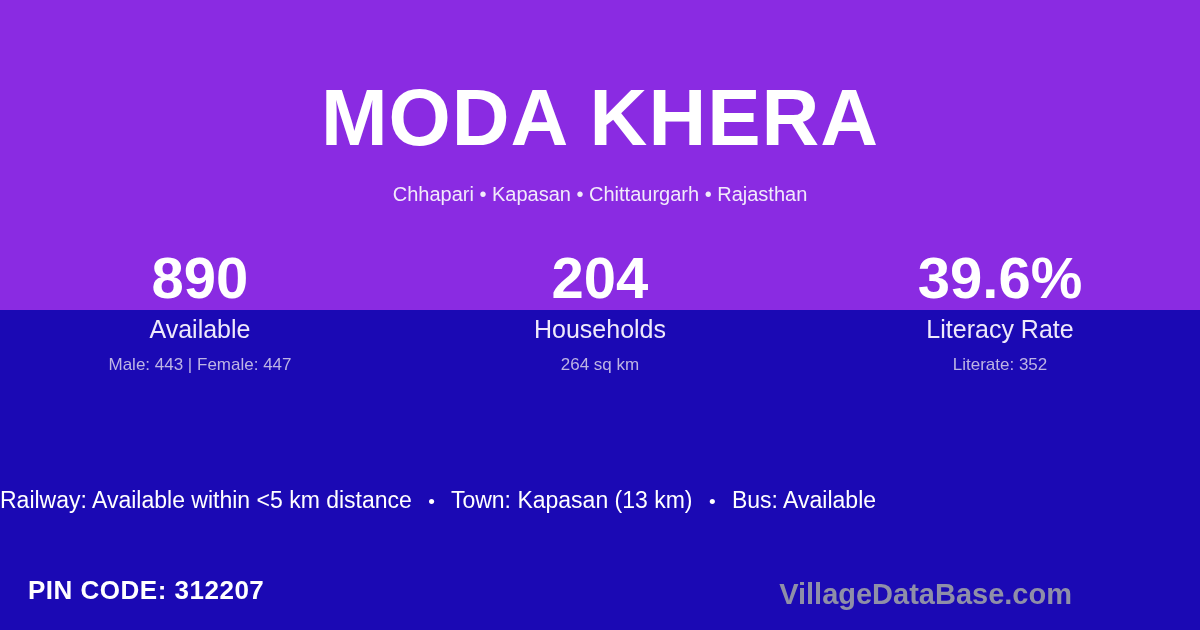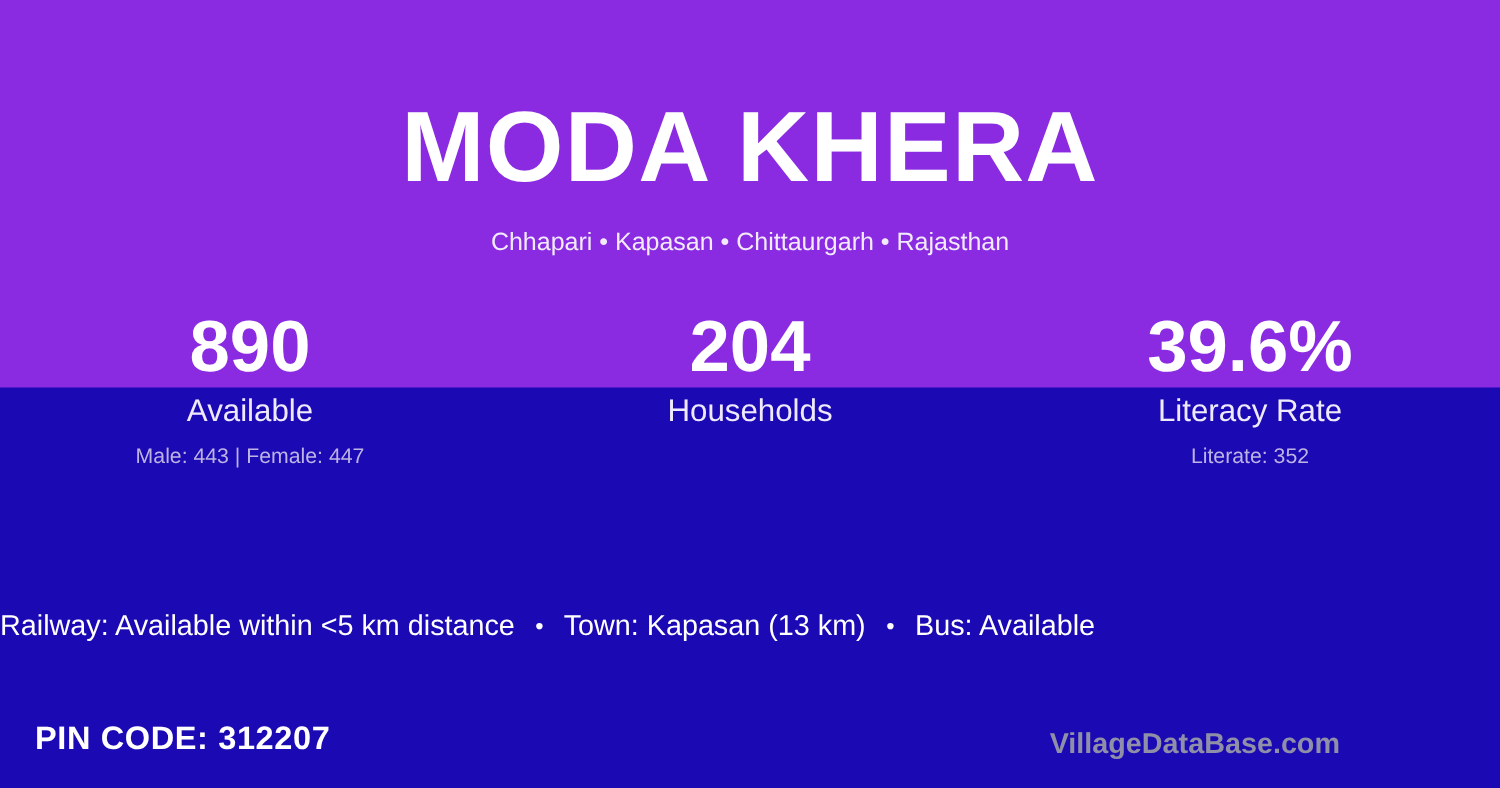--- a/index.html
+++ b/index.html
@@ -136,21 +136,21 @@
     font-weight: bold;
     letter-spacing: 0.5px;
     line-height: 32px;
     white-space: nowrap;
   }
   .site-brand {
     position: absolute;
     right: 28px;
     top: 19px;
     color: #8F8FA8;
-    font-size: 23px;
+    font-size: 29px;
     font-weight: bold;
     line-height: 30px;
     white-space: nowrap;
   }
 </style>
 </head>
 <body>
 
 <div class="card">
 
@@ -164,20 +164,21 @@
 
     <div class="stat-col">
       <div class="stat-value">890</div>
       <div class="stat-label">Available</div>
       <div class="stat-sub">Male: 443 | Female: 447</div>
     </div>
 
     <div class="stat-col">
       <div class="stat-value">204</div>
       <div class="stat-label">Households</div>
+      <div class="stat-sub">264 sq km</div>
     </div>
 
     <div class="stat-col">
       <div class="stat-value">39.6%</div>
       <div class="stat-label">Literacy Rate</div>
       <div class="stat-sub">Literate: 352</div>
     </div>
 
   </div>
 

